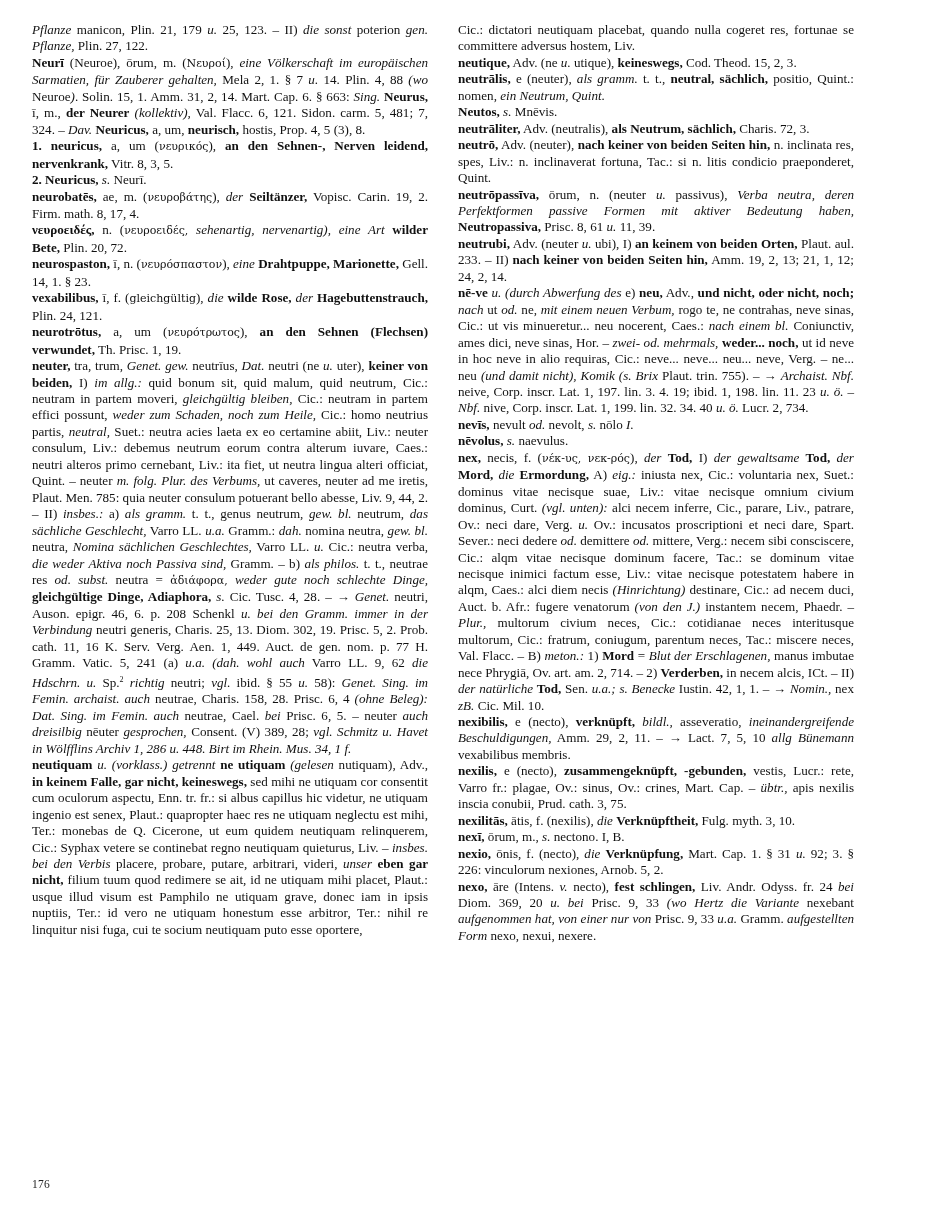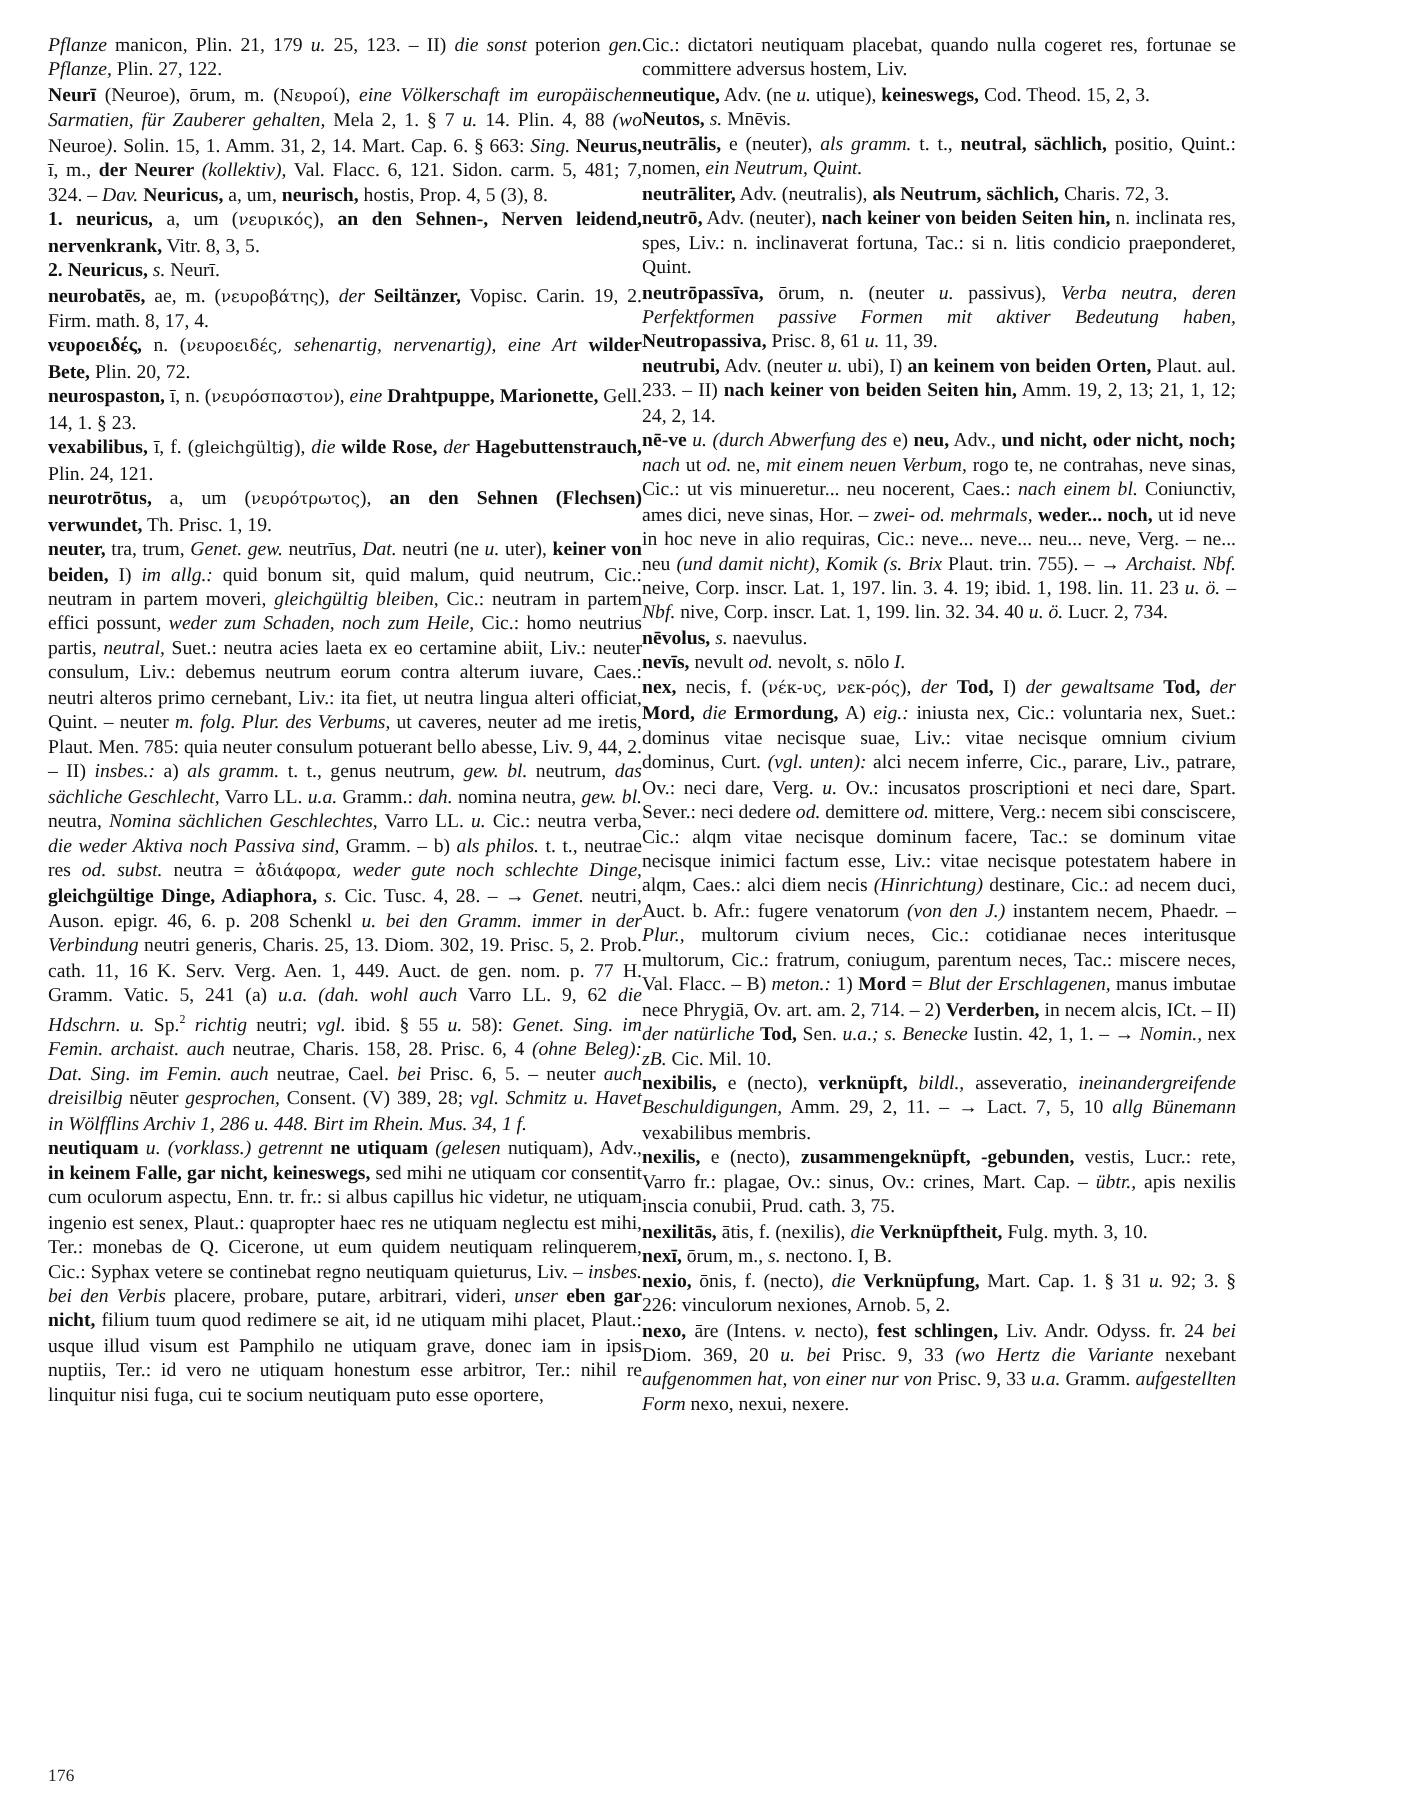--- a/index.html
+++ b/index.html
@@ -21,20 +21,21 @@
     left: 0; top: 0;
     width: 935px;
     height: 1210px;
   }
   .columns {
     position: absolute;
     left: 32px;
     top: 22px;
     width: 872px;
     display: flex;
+    gap: 30px;
   }
   .col {
     width: 396px;
     font-size: 13.1px;
     line-height: 16.45px;
     text-align: justify;
     text-justify: inter-word;
     hyphens: manual;
   }
   .entry {
@@ -88,29 +89,29 @@
         <p class="entry"><span class="hw">neurospaston,</span> ī, n. (<span class="gr">νευρόσπαστον</span>), <span class="it">eine</span> <span class="bi">Drahtpuppe, Mario​nette,</span> Gell. 14, 1. § 23.</p>
         <p class="entry"><span class="hw">vexabilibus,</span> ī, f. (<span class="gr">gleichgültig</span>), <span class="it">die</span> <span class="bi">wilde Rose,</span> <span class="it">der</span> <span class="bi">Hage​buttenstrauch,</span> Plin. 24, 121.</p>
         <p class="entry"><span class="hw">neurotrōtus,</span> a, um (<span class="gr">νευρότρωτος</span>), <span class="bi">an den Sehnen (Flechsen) verwundet,</span> Th. Prisc. 1, 19.</p>
         <p class="entry"><span class="hw">neuter,</span> tra, trum, <span class="it">Genet. gew.</span> neutrīus, <span class="it">Dat.</span> neutri (ne <span class="it">u.</span> uter), <span class="bi">keiner von beiden,</span> I) <span class="it">im allg.:</span> quid bonum sit, quid malum, quid neutrum, Cic.: neutram in partem moveri, <span class="it">gleichgültig bleiben,</span> Cic.: neutram in partem effici possunt, <span class="it">weder zum Schaden, noch zum Heile,</span> Cic.: homo neutrius partis, <span class="it">neutral,</span> Suet.: neutra acies laeta ex eo certamine abiit, Liv.: neuter consulum, Liv.: debemus neutrum eorum contra alterum iuvare, Caes.: neutri alteros primo cernebant, Liv.: ita fiet, ut neutra lingua alteri officiat, Quint. – neuter <span class="it">m. folg. Plur. des Verbums,</span> ut caveres, neuter ad me iretis, Plaut. Men. 785: quia neuter consulum potuerant bello abesse, Liv. 9, 44, 2. – II) <span class="it">insbes.:</span> a) <span class="it">als gramm.</span> t. t., genus neutrum, <span class="it">gew. bl.</span> neutrum, <span class="it">das sächliche Geschlecht,</span> Varro LL. <span class="it">u.a.</span> Gramm.: <span class="it">dah.</span> nomina neutra, <span class="it">gew. bl.</span> neutra, <span class="it">Nomina sächlichen Geschlechtes,</span> Varro LL. <span class="it">u.</span> Cic.: neutra verba, <span class="it">die weder Aktiva noch Passiva sind,</span> Gramm. – b) <span class="it">als philos.</span> t. t., neutrae res <span class="it">od. subst.</span> neutra = <span class="gr">ἀδιάφορα,</span> <span class="it">weder gute noch schlechte Dinge,</span> <span class="bi">gleichgültige Dinge, Adiaphora,</span> <span class="it">s.</span> Cic. Tusc. 4, 28. – → <span class="it">Genet.</span> neutri, Auson. epigr. 46, 6. p. 208 Schenkl <span class="it">u. bei den Gramm. immer in der Verbindung</span> neutri generis, Charis. 25, 13. Diom. 302, 19. Prisc. 5, 2. Prob. cath. 11, 16 K. Serv. Verg. Aen. 1, 449. Auct. de gen. nom. p. 77 H. Gramm. Vatic. 5, 241 (a) <span class="it">u.a. (dah. wohl auch</span> Varro LL. 9, 62 <span class="it">die Hdschrn. u.</span> Sp.<span class="sup">2</span> <span class="it">richtig</span> neutri; <span class="it">vgl.</span> ibid. § 55 <span class="it">u.</span> 58): <span class="it">Genet. Sing. im Femin. archaist. auch</span> neutrae, Charis. 158, 28. Prisc. 6, 4 <span class="it">(ohne Beleg): Dat. Sing. im Femin. auch</span> neutrae, Cael. <span class="it">bei</span> Prisc. 6, 5. – neuter <span class="it">auch dreisilbig</span> nēuter <span class="it">gesprochen,</span> Consent. (V) 389, 28; <span class="it">vgl. Schmitz u. Havet in Wölfflins Archiv 1, 286 u. 448. Birt im Rhein. Mus. 34, 1 f.</span></p>
         <p class="entry"><span class="hw">neutiquam</span> <span class="it">u. (vorklass.) getrennt</span> <span class="hw">ne utiquam</span> <span class="it">(gelesen</span> nu​tiquam), Adv., <span class="bi">in keinem Falle, gar nicht, keineswegs,</span> sed mihi ne utiquam cor consentit cum oculorum aspectu, Enn. tr. fr.: si albus capillus hic videtur, ne utiquam ingenio est senex, Plaut.: quapropter haec res ne utiquam neglectu est mihi, Ter.: monebas de Q. Cicerone, ut eum quidem neutiquam relinque​rem, Cic.: Syphax vetere se continebat regno neutiquam quie​turus, Liv. – <span class="it">insbes. bei den Verbis</span> placere, probare, putare, arbitrari, videri, <span class="it">unser</span> <span class="bi">eben gar nicht,</span> filium tuum quod redi​mere se ait, id ne utiquam mihi placet, Plaut.: usque illud visum est Pamphilo ne utiquam grave, donec iam in ipsis nuptiis, Ter.: id vero ne utiquam honestum esse arbitror, Ter.: nihil re​linquitur nisi fuga, cui te socium neutiquam puto esse oportere,</p>
       </div>
 
     <div class="col" id="right-column">
         <p class="entry">Cic.: dictatori neutiquam placebat, quando nulla cogeret res, fortunae se committere adversus hostem, Liv.</p>
         <p class="entry"><span class="hw">neutique,</span> Adv. (ne <span class="it">u.</span> utique), <span class="bi">keineswegs,</span> Cod. Theod. 15, 2, 3.</p>
+        <p class="entry"><span class="hw">neutrālis,</span> e (neuter), <span class="it">als gramm.</span> t. t., <span class="bi">neutral, sächlich,</span> positio, Quint.: nomen, <span class="it">ein Neutrum, Quint.</span></p>
         <p class="entry"><span class="hw">Neutos,</span> <span class="it">s.</span> Mnēvis.</p>
-        <p class="entry"><span class="hw">neutrālis,</span> e (neuter), <span class="it">als gramm.</span> t. t., <span class="bi">neutral, sächlich,</span> positio, Quint.: nomen, <span class="it">ein Neutrum, Quint.</span></p>
         <p class="entry"><span class="hw">neutrāliter,</span> Adv. (neutralis), <span class="bi">als Neutrum, sächlich,</span> Charis. 72, 3.</p>
         <p class="entry"><span class="hw">neutrō,</span> Adv. (neuter), <span class="bi">nach keiner von beiden Seiten hin,</span> n. inclinata res, spes, Liv.: n. inclinaverat fortuna, Tac.: si n. litis condicio praeponderet, Quint.</p>
         <p class="entry"><span class="hw">neutrōpassīva,</span> ōrum, n. (neuter <span class="it">u.</span> passivus), <span class="it">Verba neutra, deren Perfektformen passive Formen mit aktiver Bedeutung haben,</span> <span class="bi">Neutropassiva,</span> Prisc. 8, 61 <span class="it">u.</span> 11, 39.</p>
         <p class="entry"><span class="hw">neutrubi,</span> Adv. (neuter <span class="it">u.</span> ubi), I) <span class="bi">an keinem von beiden Orten,</span> Plaut. aul. 233. – II) <span class="bi">nach keiner von beiden Seiten hin,</span> Amm. 19, 2, 13; 21, 1, 12; 24, 2, 14.</p>
         <p class="entry"><span class="hw">nē-ve</span> <span class="it">u. (durch Abwerfung des</span> e) <span class="hw">neu,</span> Adv., <span class="bi">und nicht, oder nicht, noch;</span> <span class="it">nach</span> ut <span class="it">od.</span> ne, <span class="it">mit einem neuen Verbum,</span> rogo te, ne contrahas, neve sinas, Cic.: ut vis minueretur... neu no​cerent, Caes.: <span class="it">nach einem bl.</span> Coniunctiv, ames dici, neve sinas, Hor. – <span class="it">zwei- od. mehrmals,</span> <span class="bi">weder... noch,</span> ut id neve in hoc neve in alio requiras, Cic.: neve... neve... neu... neve, Verg. – ne... neu <span class="it">(und damit nicht), Komik (s. Brix</span> Plaut. trin. 755). – → <span class="it">Archaist. Nbf.</span> neive, Corp. inscr. Lat. 1, 197. lin. 3. 4. 19; ibid. 1, 198. lin. 11. 23 <span class="it">u. ö.</span> – <span class="it">Nbf.</span> nive, Corp. inscr. Lat. 1, 199. lin. 32. 34. 40 <span class="it">u. ö.</span> Lucr. 2, 734.</p>
+        <p class="entry"><span class="hw">nevīs,</span> nevult <span class="it">od.</span> nevolt, <span class="it">s.</span> nōlo <span class="it">I.</span></p>
         <p class="entry"><span class="hw">nēvolus,</span> <span class="it">s.</span> naevulus.</p>
-        <p class="entry"><span class="hw">nevīs,</span> nevult <span class="it">od.</span> nevolt, <span class="it">s.</span> nōlo <span class="it">I.</span></p>
         <p class="entry"><span class="hw">nex,</span> necis, f. (<span class="gr">νέκ-υς, νεκ-ρός</span>), <span class="it">der</span> <span class="bi">Tod,</span> I) <span class="it">der gewaltsame</span> <span class="bi">Tod,</span> <span class="it">der</span> <span class="bi">Mord,</span> <span class="it">die</span> <span class="bi">Ermordung,</span> A) <span class="it">eig.:</span> iniusta nex, Cic.: voluntaria nex, Suet.: dominus vitae necisque suae, Liv.: vitae necisque omnium civium dominus, Curt. <span class="it">(vgl. unten):</span> alci ne​cem inferre, Cic., parare, Liv., patrare, Ov.: neci dare, Verg. <span class="it">u.</span> Ov.: incusatos proscriptioni et neci dare, Spart. Sever.: neci dedere <span class="it">od.</span> demittere <span class="it">od.</span> mittere, Verg.: necem sibi consciscere, Cic.: alqm vitae necisque dominum facere, Tac.: se dominum vitae necisque inimici factum esse, Liv.: vitae necisque potesta​tem habere in alqm, Caes.: alci diem necis <span class="it">(Hinrichtung)</span> desti​nare, Cic.: ad necem duci, Auct. b. Afr.: fugere venatorum <span class="it">(von den J.)</span> instantem necem, Phaedr. – <span class="it">Plur.,</span> multorum civium neces, Cic.: cotidianae neces interitusque multorum, Cic.: fra​trum, coniugum, parentum neces, Tac.: miscere neces, Val. Flacc. – B) <span class="it">meton.:</span> 1) <span class="bi">Mord</span> = <span class="it">Blut der Erschlagenen,</span> manus imbutae nece Phrygiā, Ov. art. am. 2, 714. – 2) <span class="bi">Verderben,</span> in necem alcis, ICt. – II) <span class="it">der natürliche</span> <span class="bi">Tod,</span> Sen. <span class="it">u.a.; s. Benecke</span> Iustin. 42, 1, 1. – → <span class="it">Nomin.,</span> nex <span class="it">zB.</span> Cic. Mil. 10.</p>
         <p class="entry"><span class="hw">nexibilis,</span> e (necto), <span class="bi">verknüpft,</span> <span class="it">bildl.,</span> asseveratio, <span class="it">ineinander​greifende Beschuldigungen,</span> Amm. 29, 2, 11. – → Lact. 7, 5, 10 <span class="it">allg Bünemann</span> vexabilibus membris.</p>
         <p class="entry"><span class="hw">nexilis,</span> e (necto), <span class="bi">zusammengeknüpft, -gebunden,</span> vestis, Lucr.: rete, Varro fr.: plagae, Ov.: sinus, Ov.: crines, Mart. Cap. – <span class="it">übtr.,</span> apis nexilis inscia conubii, Prud. cath. 3, 75.</p>
         <p class="entry"><span class="hw">nexilitās,</span> ātis, f. (nexilis), <span class="it">die</span> <span class="bi">Verknüpftheit,</span> Fulg. myth. 3, 10.</p>
         <p class="entry"><span class="hw">nexī,</span> ōrum, m., <span class="it">s.</span> nectono. I, B.</p>
         <p class="entry"><span class="hw">nexio,</span> ōnis, f. (necto), <span class="it">die</span> <span class="bi">Verknüpfung,</span> Mart. Cap. 1. § 31 <span class="it">u.</span> 92; 3. § 226: vinculorum nexiones, Arnob. 5, 2.</p>
         <p class="entry"><span class="hw">nexo,</span> āre (Intens. <span class="it">v.</span> necto), <span class="bi">fest schlingen,</span> Liv. Andr. Odyss. fr. 24 <span class="it">bei</span> Diom. 369, 20 <span class="it">u. bei</span> Prisc. 9, 33 <span class="it">(wo Hertz die Va​riante</span> nexebant <span class="it">aufgenommen hat, von einer nur von</span> Prisc. 9, 33 <span class="it">u.a.</span> Gramm. <span class="it">aufgestellten Form</span> nexo, nexui, nexere.</p>
       </div>
 
   </div>

